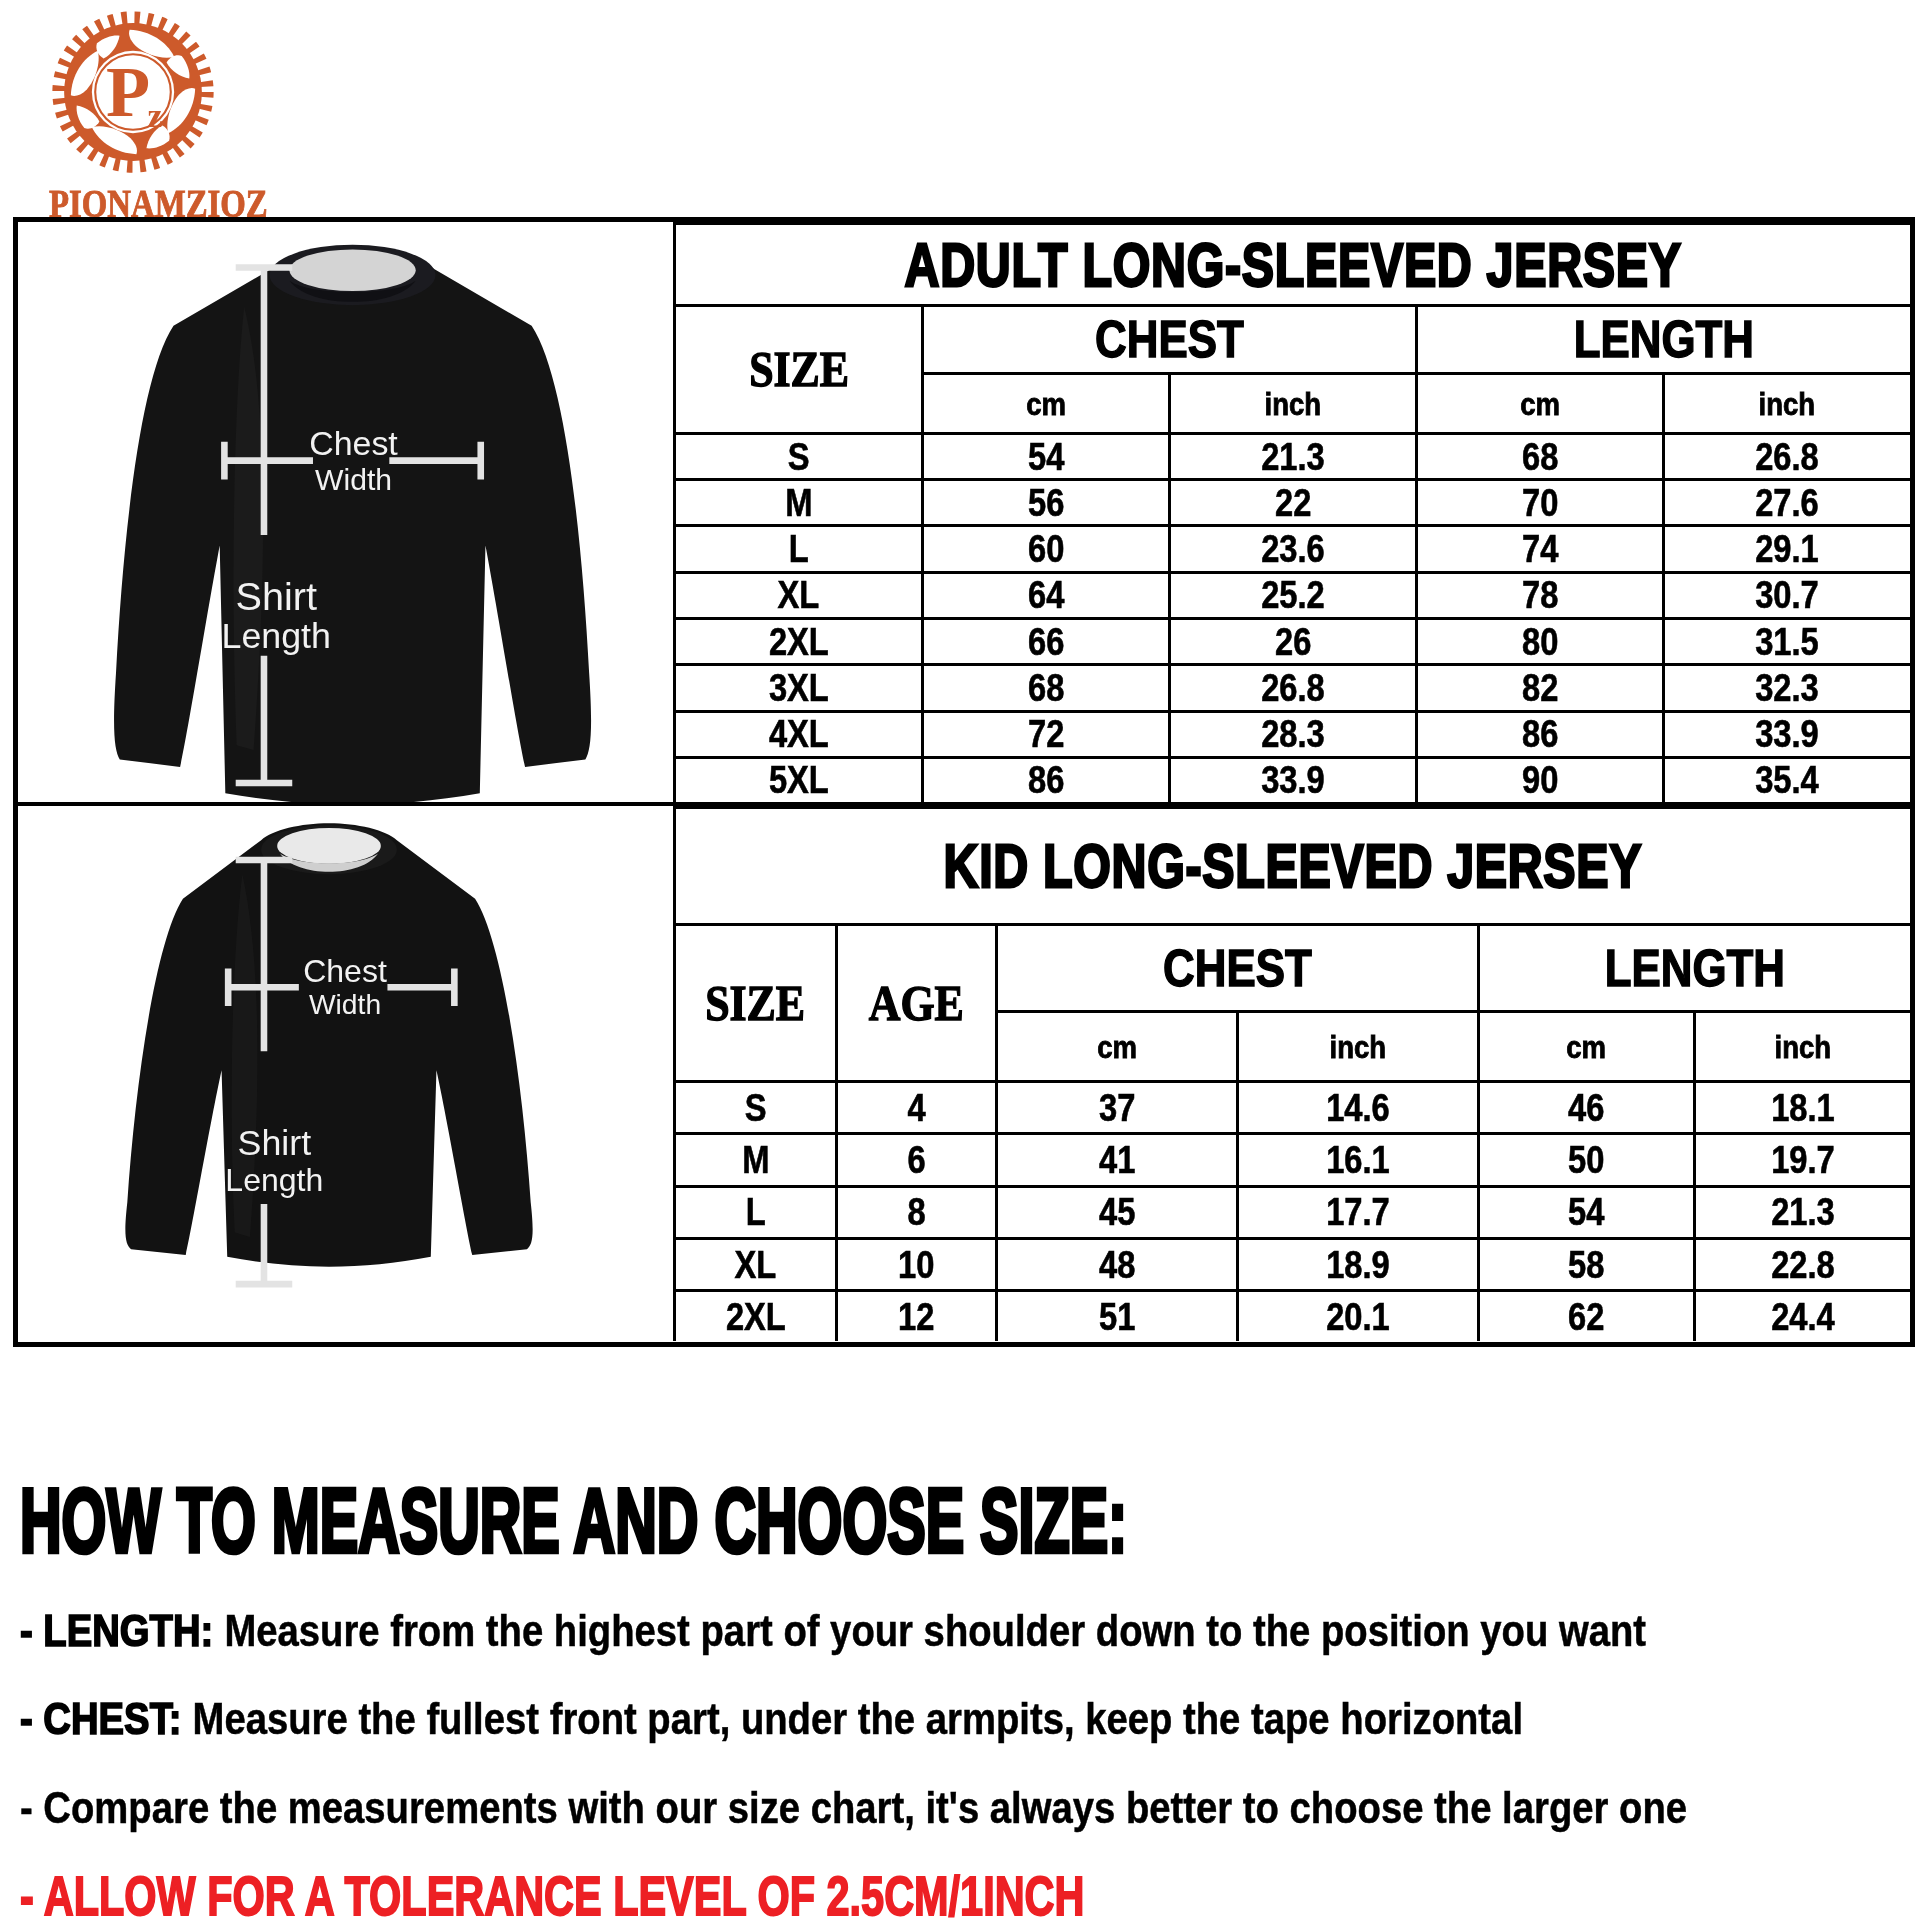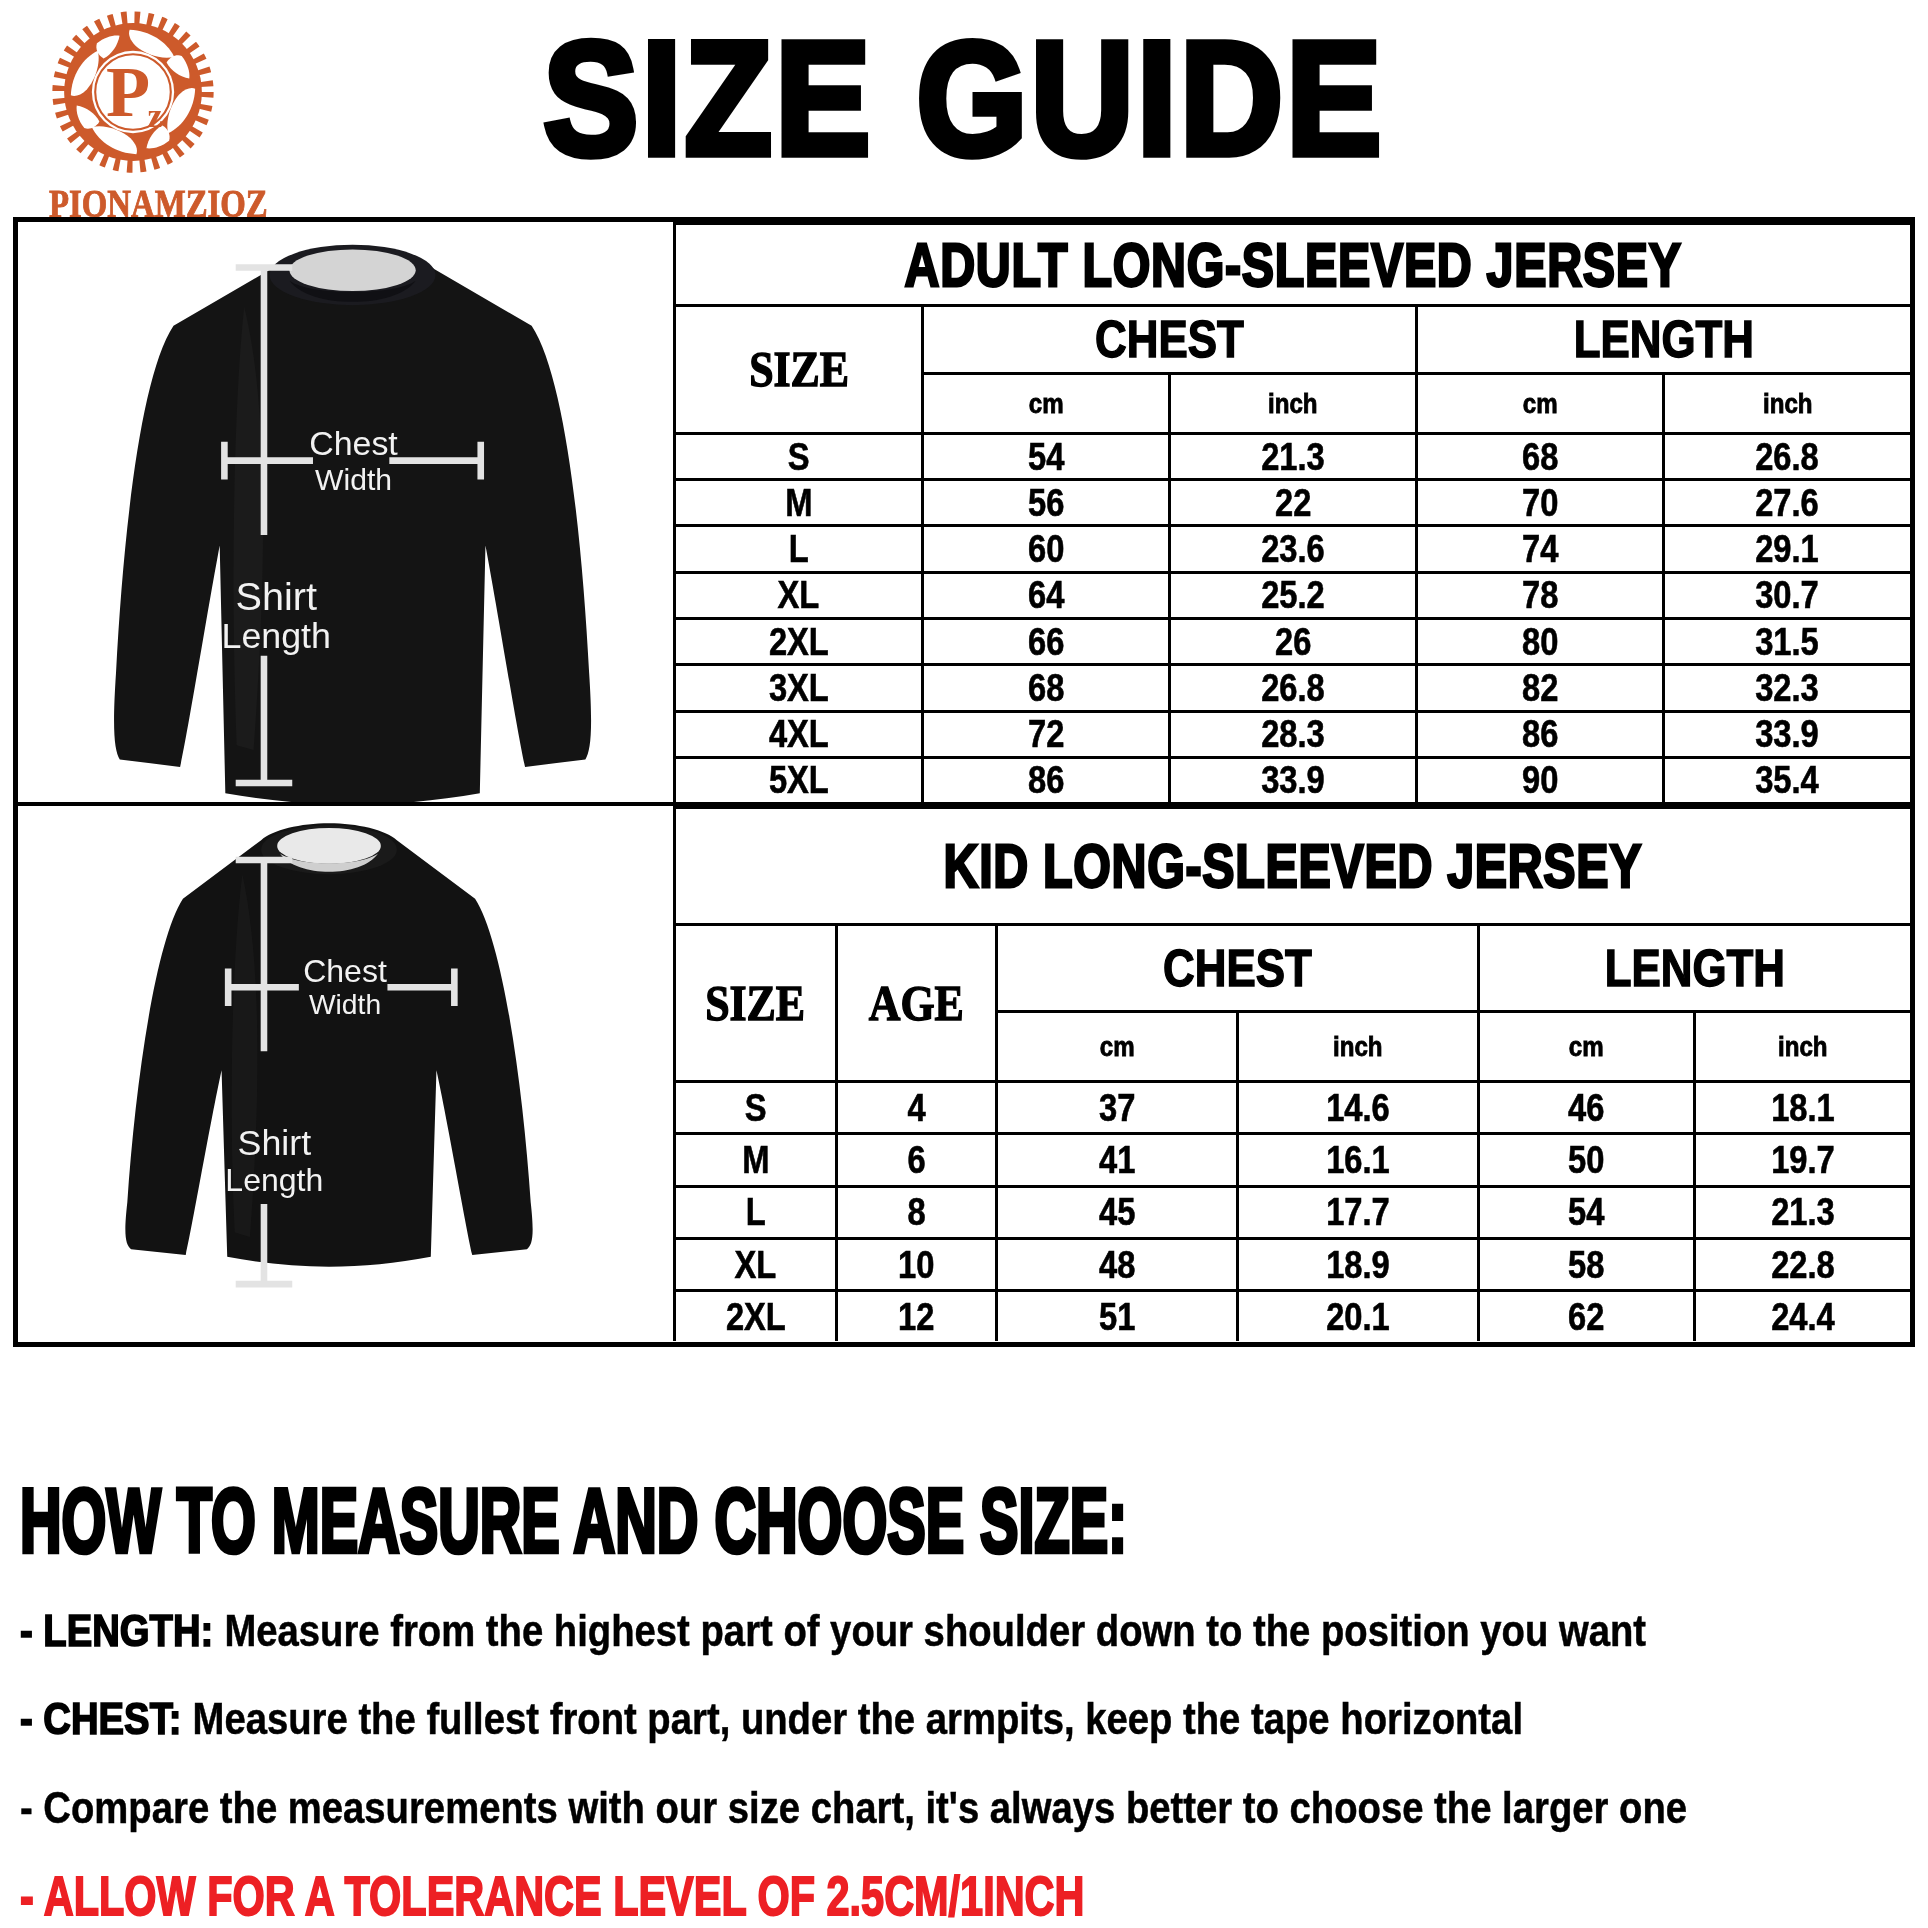--- a/index.html
+++ b/index.html
@@ -35,21 +35,21 @@
   .tbl tbody:last-child  tr:last-child  td { border-bottom:none; }
   .tbl td:first-child { border-left:none; }
   .tbl td:last-child  { border-right:none; }
 
   .cx { display:inline-block; transform:scaleX(.86); transform-origin:center; white-space:nowrap; }
 
   tr.t-title td { font-size:62px; }
   tr.t-title .cond { display:inline-block; transform:scaleX(.78); transform-origin:center;
                      -webkit-text-stroke:2.8px #000; letter-spacing:0.9px; white-space:nowrap; }
   tr.t-h1 td { font-size:51px; -webkit-text-stroke:1.4px #000; }
-  tr.t-h2 td { font-size:28px; -webkit-text-stroke:0.9px #000; }
+  tr.t-h2 td { font-size:32px; -webkit-text-stroke:0.9px #000; }
   td.h-size  { font-size:53px;font-family:Liberation Serif, serif; }
   tbody.data td { font-size:38px; -webkit-text-stroke:0.6px #000; }
 
   .adult-tbl tr.t-title { height:73px; }
   .adult-tbl tr.t-h1 { height:60px; }
   .adult-tbl tr.t-h2 { height:53px; }
   .kid-tbl tr.t-title { height:92px; }
   .kid-tbl tr.t-h1 { height:68px; }
   .kid-tbl tr.t-h2 { height:55px; }
 
@@ -100,21 +100,20 @@
         </g>
       </g>
       <circle cx="100" cy="100" r="49" fill="#fff"></circle>
       <circle cx="100" cy="100" r="45" fill="none" stroke="#cd5a2b" stroke-width="2.5"></circle>
       <text x="94" y="129" font-family="Liberation Serif, serif" font-weight="bold" font-size="86" fill="#cd5a2b" text-anchor="middle">P</text>
       <text x="126" y="142" font-family="Liberation Serif, serif" font-weight="bold" font-size="40" fill="#cd5a2b" text-anchor="middle">z</text>
     </svg>
     <div class="brand-name">PIONAMZIOZ</div>
   </div>
 
-  <h1 class="main-title"><span class="cond">SIZE GUIDE</span></h1>
 
   <div class="board">
 
     <div class="row row-adult">
       <div class="img-cell">
         <svg class="jersey" viewBox="0 0 695 615" preserveAspectRatio="xMidYMid meet">
           <path d="M355,30 C320,30 282,38 268,50 L165,110 C130,163 112,328 104,478
                    C100,538 102,560 108,570 L172,578 C180,543 200,418 214,343
                    L220,606 C310,622 400,622 490,606 L496,343
                    C510,418 530,543 538,578 L602,570 C608,560 610,538 606,478

